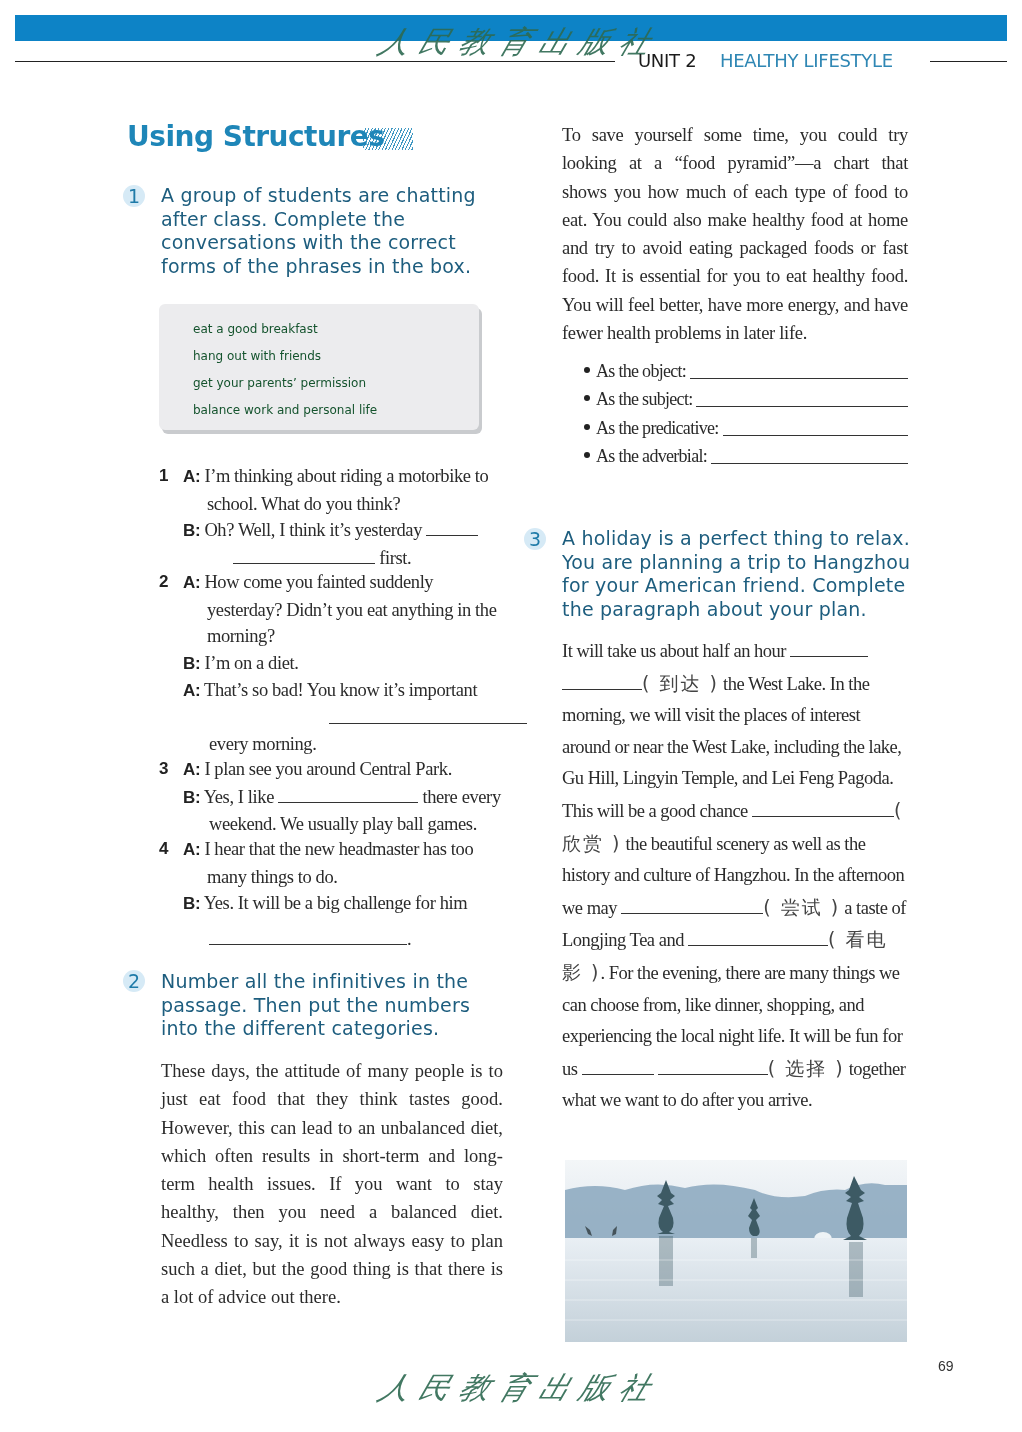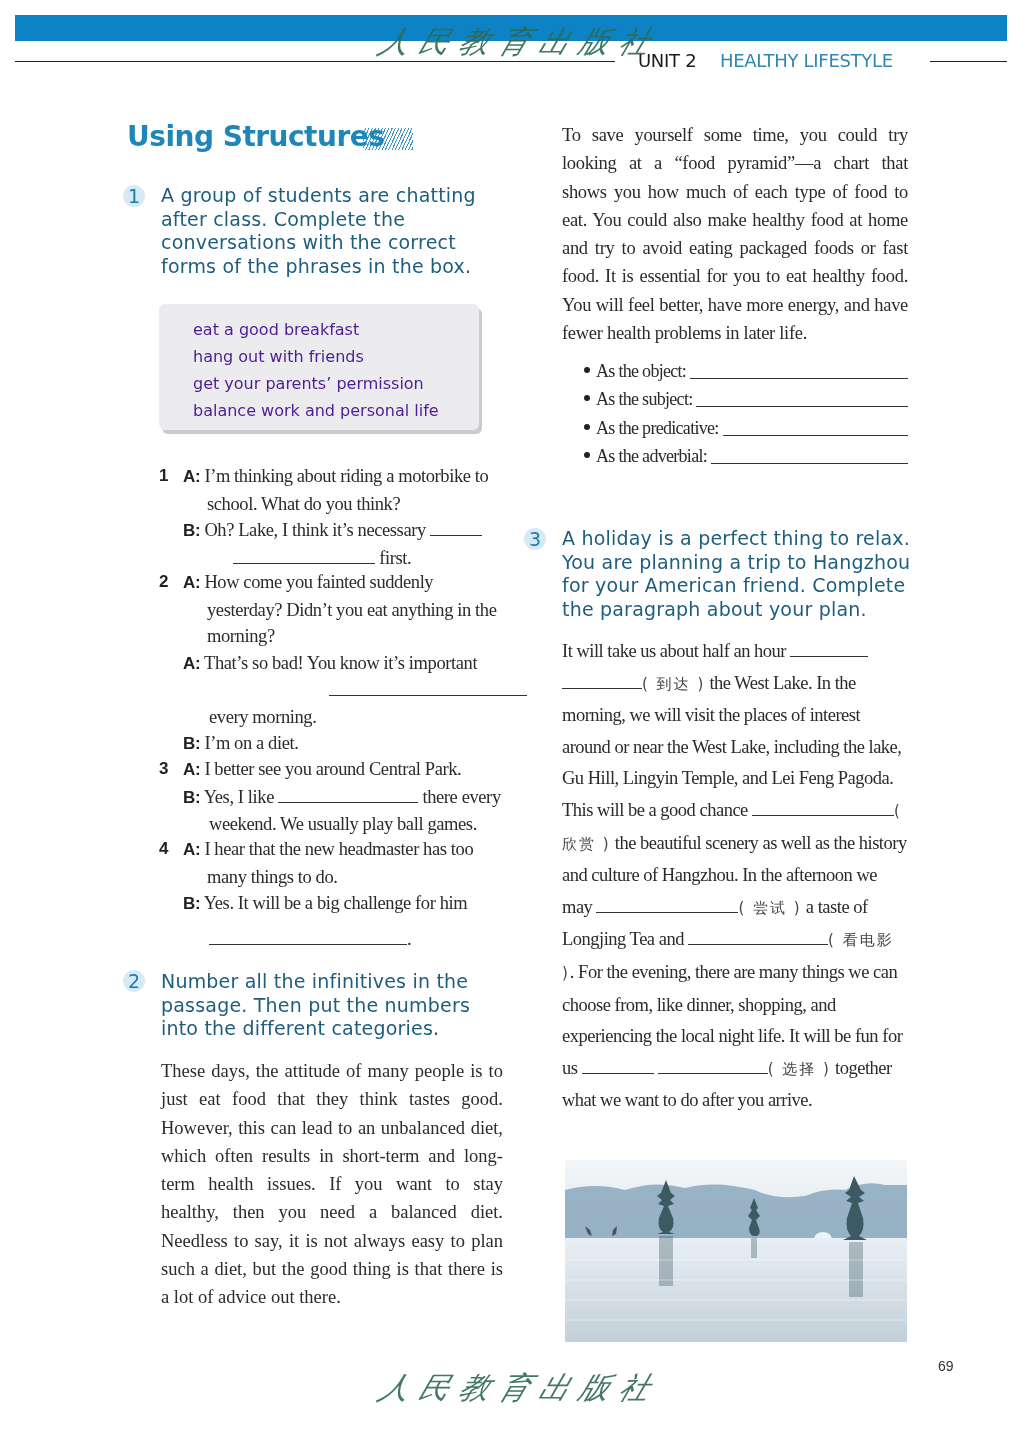--- a/index.html
+++ b/index.html
@@ -24,38 +24,38 @@
 
   
   .task-num { width: 22px; height: 22px; border-radius: 50%; background: #d6eaf6; color: #1e7aa8;
               font-family: "DejaVu Sans", sans-serif; font-size: 19px; line-height: 22px; text-align: center; }
   .task-text { font-family: "DejaVu Sans", sans-serif; font-size: 19px; line-height: 23.5px; color: #1d5d7e; letter-spacing: 0.2px; }
 
   
   .phrase-box { left: 159px; top: 304px; width: 320px; height: 126px; background: #ececee; border-radius: 6px;
                 box-shadow: 3px 4px 0 #c9cbce; }
   .phrase-list { position: absolute; left: 34px; top: 12px; margin: 0; padding: 0; list-style: none;
-                 font-family: "DejaVu Sans", sans-serif; font-size: 16px; line-height: 27px; color: #4c1d95; }
+                 font-family: "DejaVu Sans", sans-serif; font-size: 12px; line-height: 27px; color: #14532d; }
 
   
   .dlg { font-size: 18.5px; line-height: 26.5px; color: #2b2b2b; letter-spacing: -0.4px; }
   .dlg-num { font-family: "Liberation Sans", sans-serif; font-weight: bold; font-size: 17px; color: #222; }
   .spk { font-family: "Liberation Sans", sans-serif; font-weight: bold; font-size: 17px; color: #222; }
   .blank { display: inline-block; border-bottom: 1.3px solid #333; height: 18px; vertical-align: baseline; }
 
   .passage { font-size: 18.5px; line-height: 28.3px; color: #2b2b2b; text-align: justify; }
   .passage-r { font-size: 18.5px; line-height: 28.3px; color: #2b2b2b; letter-spacing: -0.3px; }
 
   .bullets { margin: 0; padding: 0; list-style: none; font-size: 18px; line-height: 28.3px; letter-spacing: -0.7px; }
   .bullets li { display: flex; align-items: baseline; }
   .bullets .dot { width: 6px; height: 6px; border-radius: 50%; background: #222; display: inline-block; margin-right: 6px; transform: translateY(-4px); }
   .bullets .line { flex: 1; border-bottom: 1.3px solid #333; margin-left: 4px; height: 1px; transform: translateY(2px); }
 
   .para3 { font-size: 18.5px; line-height: 31.6px; color: #2b2b2b; letter-spacing: -0.5px; }
-  .cn { font-family: "DejaVu Sans", sans-serif; font-size: 15px; color: #444; letter-spacing: 2px; }
+  .cn { font-family: "DejaVu Sans", sans-serif; font-size: 19px; color: #444; letter-spacing: 2px; }
 
   .photo { left: 565px; top: 1160px; width: 342px; height: 182px; overflow: hidden; }
   .page-num { left: 938px; top: 1358px; font-family: Liberation Sans, sans-serif; font-size: 14px; color: #333; }
 </style>
 </head>
 <body>
 
 <div class="abs top-band"></div>
 <div class="abs rule-left"></div>
 <div class="abs rule-right"></div>
@@ -79,50 +79,50 @@
 </div>
 
 <div class="abs dlg" style="left:159px; top:463px; width:350px;">
   <div style="position:relative; padding-left:48px; text-indent:-24px;">
     <span class="dlg-num" style="position:absolute; left:0; top:0; text-indent:0;">1</span>
     <span class="spk">A:</span>
     <span>I’m thinking about riding a motorbike to school. What do you think?</span>
   </div>
   <div style="padding-left:48px; text-indent:-24px;">
     <span class="spk">B:</span>
-    <span>Oh? Lake, I think it’s necessary</span>
+    <span>Oh? Well, I think it’s yesterday</span>
     <span class="blank" style="width:52px;"></span>
     <span class="blank" style="width:142px; margin-left:26px;"></span>
     <span>first.</span>
   </div>
 </div>
 
 <div class="abs dlg" style="left:159px; top:569px; width:350px;">
   <div style="position:relative; padding-left:48px; text-indent:-24px;">
     <span class="dlg-num" style="position:absolute; left:0; top:0; text-indent:0;">2</span>
     <span class="spk">A:</span>
     <span>How come you fainted suddenly yesterday? Didn’t you eat anything in the morning?</span>
   </div>
+  <div style="padding-left:48px; text-indent:-24px;">
+    <span class="spk">B:</span>
+    <span>I’m on a diet.</span>
+  </div>
   <div style="padding-left:50px; text-indent:-26px;">
     <span class="spk">A:</span>
     <span>That’s so bad! You know it’s important</span>
     <span class="blank" style="width:198px; margin-left:120px;"></span>
     <span>every morning.</span>
   </div>
-  <div style="padding-left:48px; text-indent:-24px;">
-    <span class="spk">B:</span>
-    <span>I’m on a diet.</span>
-  </div>
 </div>
 
 <div class="abs dlg" style="left:159px; top:756px; width:350px;">
   <div style="position:relative; padding-left:48px; text-indent:-24px;">
     <span class="dlg-num" style="position:absolute; left:0; top:0; text-indent:0;">3</span>
     <span class="spk">A:</span>
-    <span>I better see you around Central Park.</span>
+    <span>I plan see you around Central Park.</span>
   </div>
   <div style="padding-left:50px; text-indent:-26px;">
     <span class="spk">B:</span>
     <span>Yes, I like</span>
     <span class="blank" style="width:140px;"></span>
     <span>there every weekend. We usually play ball games.</span>
   </div>
 </div>
 
 <div class="abs dlg" style="left:159px; top:836px; width:350px;">

